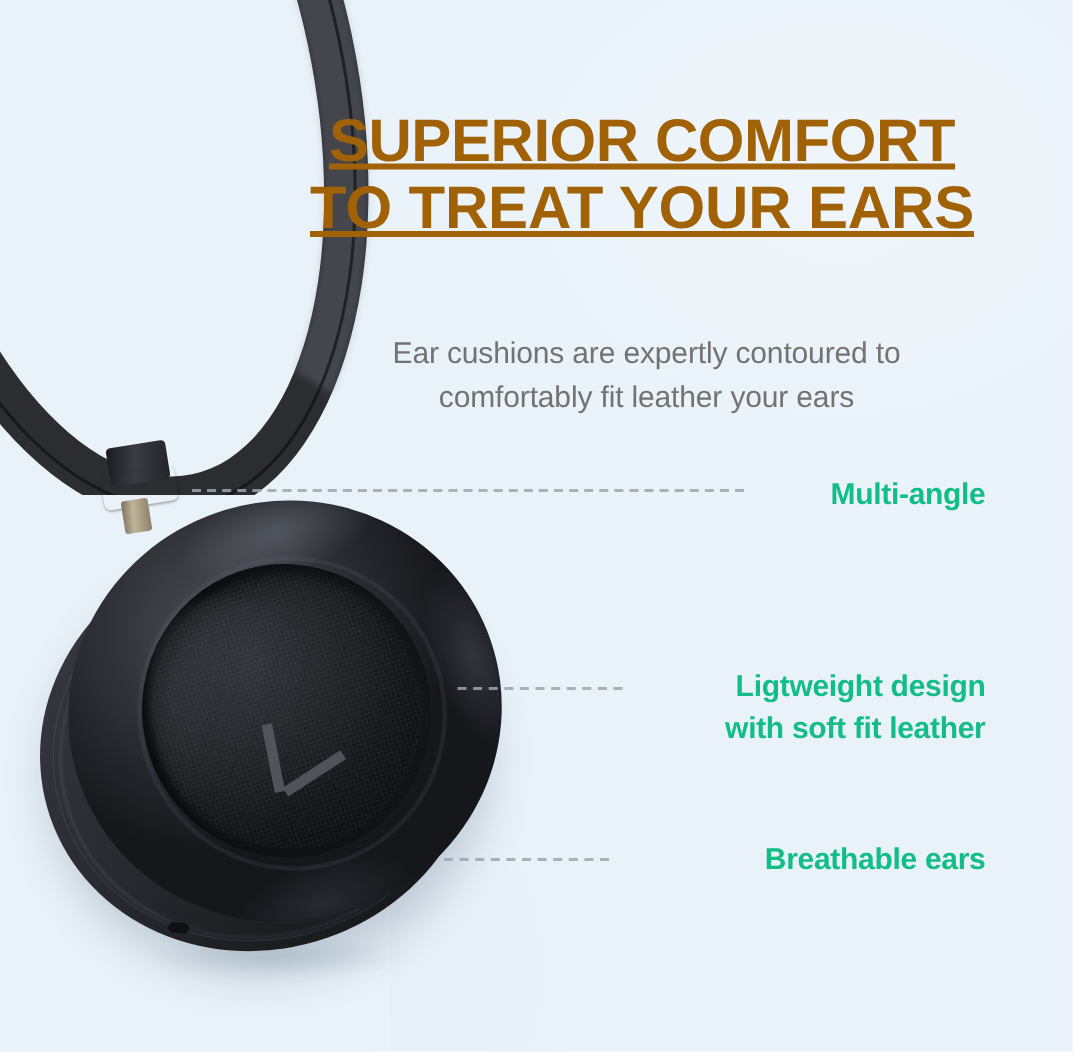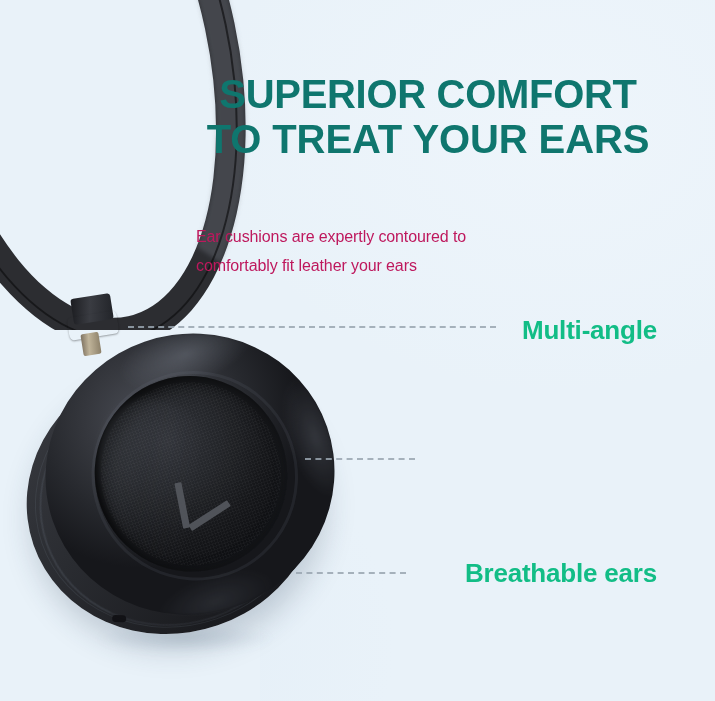--- a/index.html
+++ b/index.html
@@ -31,49 +31,51 @@
     pointer-events: none;
   }
 
   
   .headline {
     position: absolute;
     left: 178px;
     top: 72px;
     width: 500px;
     text-align: center;
-    color: #0f766e;
+    color: #a16207;
     font-size: 40px;
     line-height: 45px;
     font-weight: bold;
     letter-spacing: -0.3px;
+    text-decoration: underline;
   }
   .headline .ln { display: block; white-space: nowrap; }
   .headline .ln2 { letter-spacing: -0.1px; }
 
   .subtitle {
     position: absolute;
     left: 196px;
     top: 222px;
     width: 470px;
-    color: #be185d;
-    font-size: 16px;
+    text-align: center;
+    color: #737373;
+    font-size: 20px;
     line-height: 29px;
     font-weight: normal;
     letter-spacing: -0.1px;
   }
   .subtitle .ln { display: block; white-space: nowrap; }
 
   
   .callout {
     position: absolute;
     text-align: right;
     color: #12bd86;
     font-weight: bold;
-    font-size: 26px;
+    font-size: 20px;
     line-height: 28px;
     letter-spacing: -0.2px;
     right: 58px;
   }
   .callout .ln { display: block; white-space: nowrap; }
   .callout-1 { top: 316px; }
   .callout-2 { top: 444px; }
   .callout-3 { top: 559px; }
 
   .leader {
@@ -386,19 +388,23 @@
     <span class="ln">Ear cushions are expertly contoured to</span>
     <span class="ln">comfortably fit leather your ears</span>
   </div>
 
   <div class="leader leader-1"></div>
   <div class="callout callout-1">
     <span class="ln">Multi-angle</span>
   </div>
 
   <div class="leader leader-2"></div>
+  <div class="callout callout-2">
+    <span class="ln">Ligtweight design</span>
+    <span class="ln">with soft fit leather</span>
+  </div>
 
   <div class="leader leader-3"></div>
   <div class="callout callout-3">
     <span class="ln">Breathable ears</span>
   </div>
 
 </div>
 
 </body></html>

